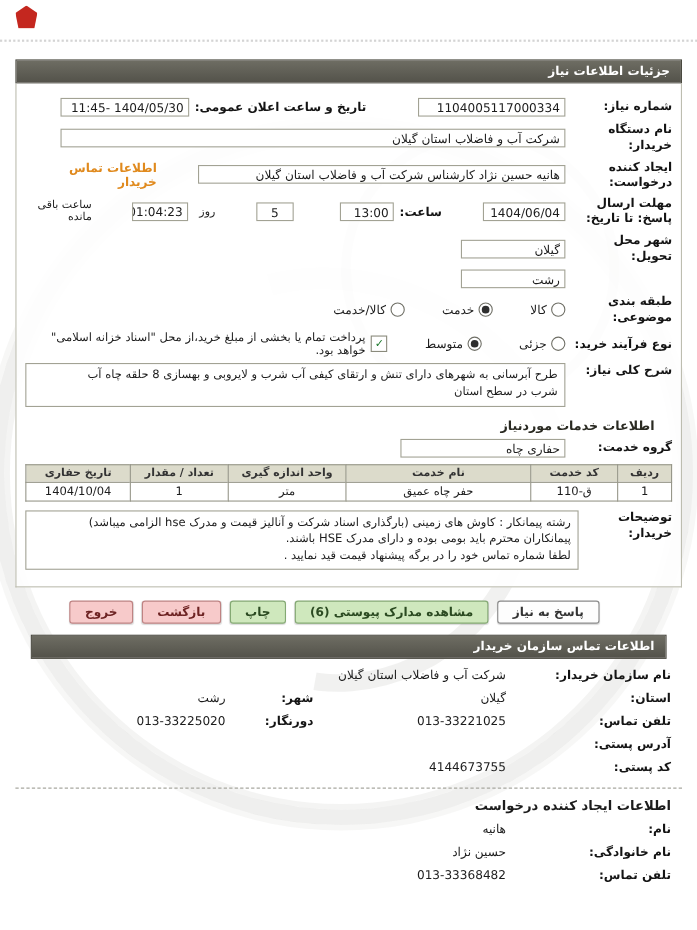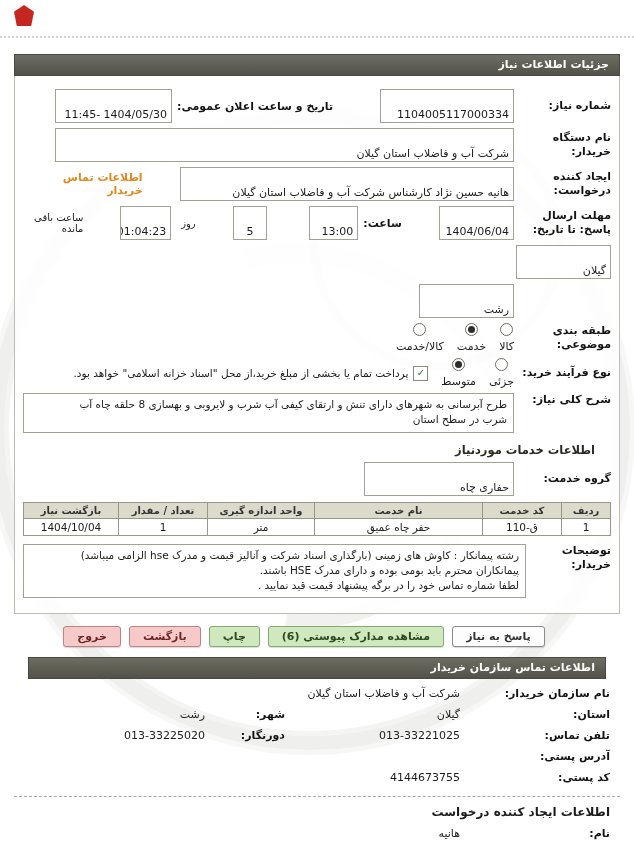--- a/index.html
+++ b/index.html
@@ -24,31 +24,31 @@
   
   .bar{height:20px;line-height:20px;margin:0 14px;padding:0 10px;color:#fff;font-weight:bold;
        font-size:11px;background:linear-gradient(#6e6d63,#53524a);border:1px solid #4a4940;}
   
   .panel{margin:0 14px;border:1px solid #bdbdb0;border-top:none;background:rgba(255,255,255,0.88);
          padding:8px 8px 10px 8px;}
   .frow{display:flex;align-items:center;margin:5px 0;gap:5px;}
   .frow.top{align-items:flex-start;}
   .lbl{width:92px;flex-shrink:0;font-weight:bold;color:#141414;line-height:1.3;text-align:right;}
   .slbl{font-weight:bold;color:#141414;flex-shrink:0;}
-  .ibox{background:#fff;border:1px solid #a2a294;height:17px;line-height:17px;padding:16px 4px;
+  .ibox{background:#fff;border:1px solid #a2a294;height:17px;line-height:17px;padding:0 4px;
         font-size:11px;white-space:nowrap;overflow:hidden;box-sizing:border-box;margin-left:32px;}
   .mlbox{background:#fff;border:1px solid #a2a294;padding:3px 6px;font-size:10.5px;line-height:15px;}
   .w142{width:142px;} .w124{width:124px;margin-right:auto;} .grow{flex:1;}
   .w350{width:350px;} .w90{width:90px;text-align:right;} .w58{width:58px;} .w40{width:40px;text-align:center;}
   .w64{width:60px;} .w95{width:95px;} .w150{width:150px;}
   .sp{flex:1;}
   .link{color:#e08a1e;font-weight:bold;text-decoration:none;margin-right:auto;margin-left:6px;cursor:pointer;}
   .small{font-size:10px;color:#222;}
   
-  .ritem{display:inline-flex;align-items:center;gap:4px;margin-left:8px;cursor:pointer;flex-direction:column;}
+  .ritem{display:inline-flex;align-items:center;gap:4px;margin-left:29px;cursor:pointer;}
   .radio{width:11px;height:11px;border:1px solid #6f6f66;border-radius:50%;background:#fff;
          position:relative;flex-shrink:0;}
   .radio.sel::after{content:"";position:absolute;inset:2px;border-radius:50%;background:#2e2e2e;}
   .chk{width:13px;height:13px;border:1px solid #8a8a7c;background:#fff;display:inline-flex;
        align-items:center;justify-content:center;font-size:10px;line-height:10px;
        color:#1d7a2c;font-weight:bold;flex-shrink:0;cursor:pointer;}
   .chktext{font-size:10.5px;}
   .subhead{font-weight:bold;font-size:11.5px;color:#2a2a22;margin:10px 16px 4px 0;}
   
   table{width:100%;border-collapse:collapse;margin:6px 0 8px 0;background:#fff;}
@@ -120,20 +120,21 @@
         <span class="ibox w58">13:00</span>
         <span class="sp"></span>
         <span class="ibox w40">5</span>
         <span class="small">روز</span>
         <span class="sp"></span>
         <span class="ibox w64">01:04:23</span>
         <span class="small">ساعت باقی مانده</span>
       </div>
 
       <div class="frow">
+        <span class="lbl">شهر محل تحویل:</span>
         <span class="ibox w95">گیلان</span>
       </div>
       <div class="frow">
         <span class="lbl"></span>
         <span class="ibox w95">رشت</span>
       </div>
 
       <div class="frow">
         <span class="lbl">طبقه بندی موضوعی:</span>
         <span class="ritem">
@@ -179,21 +180,21 @@
       </div>
 
       <table>
         <thead>
           <tr>
             <th class="c-row">ردیف</th>
             <th class="c-code">کد خدمت</th>
             <th>نام خدمت</th>
             <th class="c-unit">واحد اندازه گیری</th>
             <th class="c-qty">تعداد / مقدار</th>
-            <th class="c-date">بازگشت نیاز</th>
+            <th class="c-date">تاریخ حفاری</th>
           </tr>
         </thead>
         <tbody>
           <tr>
             <td>1</td>
             <td>ق-110</td>
             <td>حفر چاه عمیق</td>
             <td>متر</td>
             <td>1</td>
             <td>1404/10/04</td>

